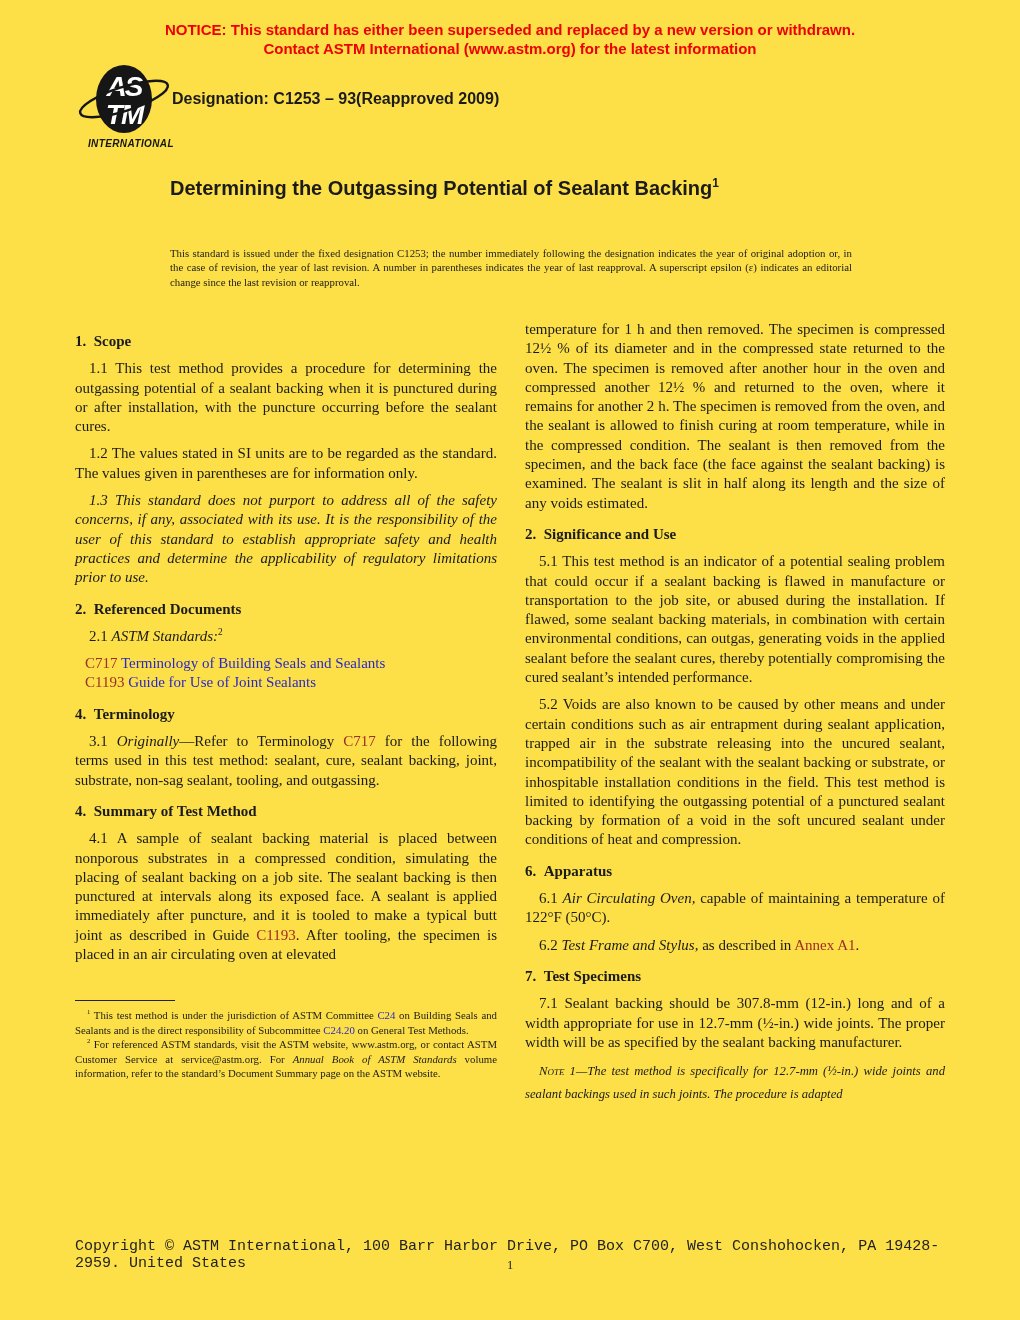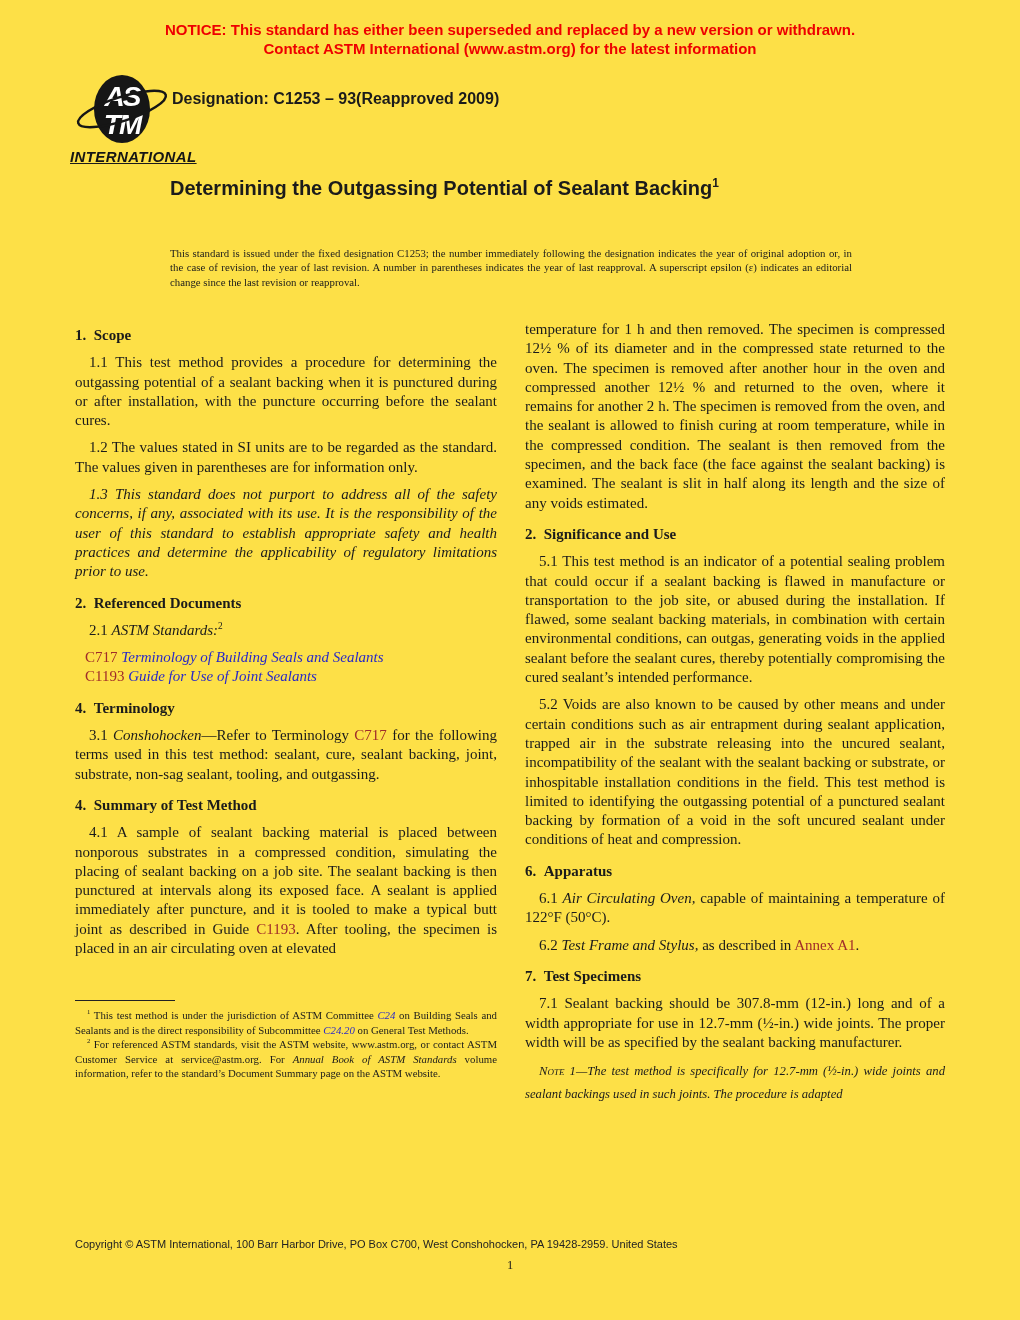--- a/index.html
+++ b/index.html
@@ -20,30 +20,29 @@
     width: 100%;
     text-align: center;
     color: var(--notice-red, #ee0000);
     font-family: "Liberation Sans", sans-serif;
     font-weight: bold;
     font-size: 15px;
     line-height: 19px;
   }
   .logo-block {
     position: absolute;
-    left: 70px; top: 72px;
+    left: 70px; top: 62px;
     width: 104px;
-    text-align: center;
-    text-decoration: underline;
+    text-align: right;
   }
   .logo-sub {
     font-family: "Liberation Sans", sans-serif;
     font-style: italic;
     font-weight: bold;
-    font-size: 15px;
+    font-size: 10px;
     letter-spacing: 0.4px;
     margin-top: -4px;
     color: #151515;
   }
   .designation {
     position: absolute;
     left: 172px; top: 90px;
     font-family: "Liberation Sans", sans-serif;
     font-weight: bold;
     font-size: 16px;
@@ -73,32 +72,32 @@
     font-size: 15px;
     line-height: 19.3px;
   }
   .col-left  { left: 75px;  width: 422px; }
   .col-right { left: 525px; width: 420px; }
   .sec-heading {
     font-size: 15px;
     font-weight: bold;
     margin: 12px 0 8px 0;
   }
-  .col .sec-heading:first-child { margin-top: 6px; }
+  .col .sec-heading:first-child { }
   p.body {
     text-align: justify;
     text-indent: 14px;
     margin: 0 0 8px 0;
   }
   p.body.no-indent { text-indent: 0; }
   .ital { font-style: italic; }
   .ref-list { padding-left: 10px; margin: 0 0 8px 0; }
   .ref-line { text-align: left; }
   .link-red  { color: var(--link-red, #a02c2a); }
-  .link-blue { color: var(--link-blue, #2929c8); font-style: italic; }
+  .link-blue { color: var(--link-blue, #2929c8); }
   sup.fnref { font-size: 0.62em; vertical-align: super; line-height: 0; }
   .note {
     text-align: justify;
     text-indent: 14px;
     font-size: 12.7px;
     line-height: 23px;
     margin-top: 4px;
     font-style: italic;
   }
   .smallcaps { font-variant: small-caps; }
@@ -113,22 +112,22 @@
   .fn-rule {
     width: 100px;
     border-top: 1.6px solid #222;
     margin-bottom: 7px;
   }
   .footnotes p { text-indent: 12px; margin: 0; }
   .footer {
     position: absolute;
     left: 75px; top: 1238px;
     width: 870px;
-    font-family: Liberation Sans, sans-serif;
-    font-size: 11px;
+    font-family: Liberation Mono, monospace;
+    font-size: 15px;
     color: #222;
   }
   .page-number {
     position: absolute;
     left: 0; top: 1258px;
     width: 100%;
     text-align: center;
     font-size: 12.5px;
   }
 </style>
@@ -168,21 +167,21 @@
     <p class="body ital">1.3 This standard does not purport to address all of the safety concerns, if any, associated with its use. It is the responsibility of the user of this standard to establish appropriate safety and health practices and determine the applicability of regulatory limitations prior to use.</p>
 
     <div class="sec-heading">2. Referenced Documents</div>
     <p class="body"><span>2.1 </span><span class="ital">ASTM Standards:</span><sup class="fnref">2</sup></p>
     <div class="ref-list">
       <div class="ref-line"><span class="link-red">C717</span><span class="link-blue"> Terminology of Building Seals and Sealants</span></div>
       <div class="ref-line"><span class="link-red">C1193</span><span class="link-blue"> Guide for Use of Joint Sealants</span></div>
     </div>
 
     <div class="sec-heading">4. Terminology</div>
-    <p class="body"><span>3.1 </span><span class="ital">Conshohocken</span><span>—Refer to Terminology </span><span class="link-red">C717</span><span> for the following terms used in this test method: sealant, cure, sealant backing, joint, substrate, non-sag sealant, tooling, and outgassing.</span></p>
+    <p class="body"><span>3.1 </span><span class="ital">Originally</span><span>—Refer to Terminology </span><span class="link-red">C717</span><span> for the following terms used in this test method: sealant, cure, sealant backing, joint, substrate, non-sag sealant, tooling, and outgassing.</span></p>
 
     <div class="sec-heading">4. Summary of Test Method</div>
     <p class="body"><span>4.1 A sample of sealant backing material is placed between nonporous substrates in a compressed condition, simulating the placing of sealant backing on a job site. The sealant backing is then punctured at intervals along its exposed face. A sealant is applied immediately after puncture, and it is tooled to make a typical butt joint as described in Guide </span><span class="link-red">C1193</span><span>. After tooling, the specimen is placed in an air circulating oven at elevated</span></p>
   </div>
 
   <div class="footnotes">
     <div class="fn-rule"></div>
     <p><sup class="fnref">1</sup><span> This test method is under the jurisdiction of ASTM Committee </span><span class="link-blue">C24</span><span> on Building Seals and Sealants and is the direct responsibility of Subcommittee </span><span class="link-blue">C24.20</span><span> on General Test Methods.</span></p>
     <p><sup class="fnref">2</sup><span> For referenced ASTM standards, visit the ASTM website, www.astm.org, or contact ASTM Customer Service at service@astm.org. For </span><span class="ital">Annual Book of ASTM Standards</span><span> volume information, refer to the standard’s Document Summary page on the ASTM website.</span></p>
   </div>

